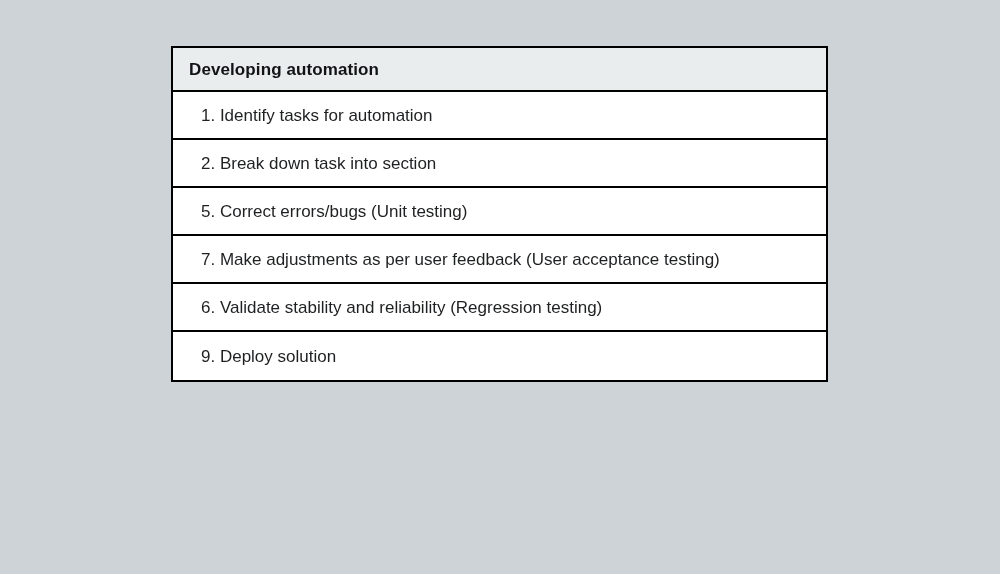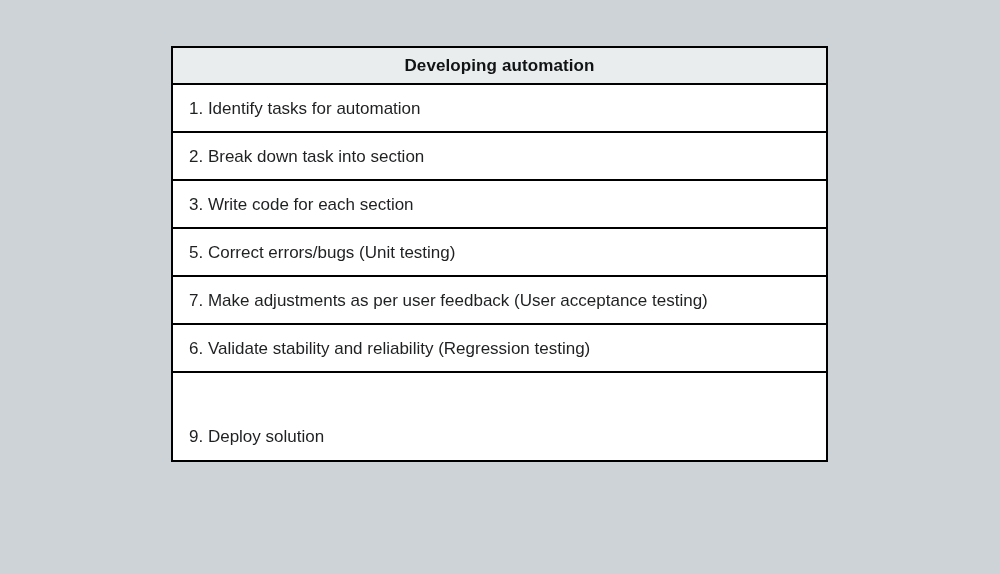--- a/index.html
+++ b/index.html
@@ -27,27 +27,26 @@
     left: 171px;
     top: 46px;
     width: 657px;
     box-sizing: border-box;
     border: 2px solid #000000;
     background: #ffffff;
   }
 
   .table-header {
     box-sizing: border-box;
-    height: 37px;
+    height: 44px;
     background: #e9edee;
     border-bottom: 2px solid #000000;
     display: flex;
     align-items: center;
     padding: 0 16px;
-    justify-content: center;
   }
 
   .table-header-title {
     font-size: 17px;
     font-weight: bold;
     color: #111315;
     letter-spacing: 0.1px;
     line-height: 1;
     white-space: nowrap;
   }
@@ -56,26 +55,25 @@
     display: block;
   }
 
   .table-row {
     box-sizing: border-box;
     height: 48px;
     background: #ffffff;
     border-bottom: 2px solid #000000;
     display: flex;
     align-items: center;
-    padding: 0 16px;
+    padding: 0 28px;
   }
 
   .table-row:last-child {
     border-bottom: none;
-    margin-top: 39px;
   }
 
   .row-text {
     font-size: 17px;
     font-weight: normal;
     color: #1f2022;
     line-height: 1;
     white-space: nowrap;
   }
 </style>
@@ -93,23 +91,20 @@
     <div class="table-body">
 
       <div class="table-row">
         <span class="row-text">1. Identify tasks for automation</span>
       </div>
 
       <div class="table-row">
         <span class="row-text">2. Break down task into section</span>
       </div>
 
-      <div class="table-row">
-        <span class="row-text">3. Write code for each section</span>
-      </div>
 
       <div class="table-row">
         <span class="row-text">5. Correct errors/bugs (Unit testing)</span>
       </div>
 
 
 
       <div class="table-row">
         <span class="row-text">7. Make adjustments as per user feedback (User acceptance testing)</span>
       </div>

